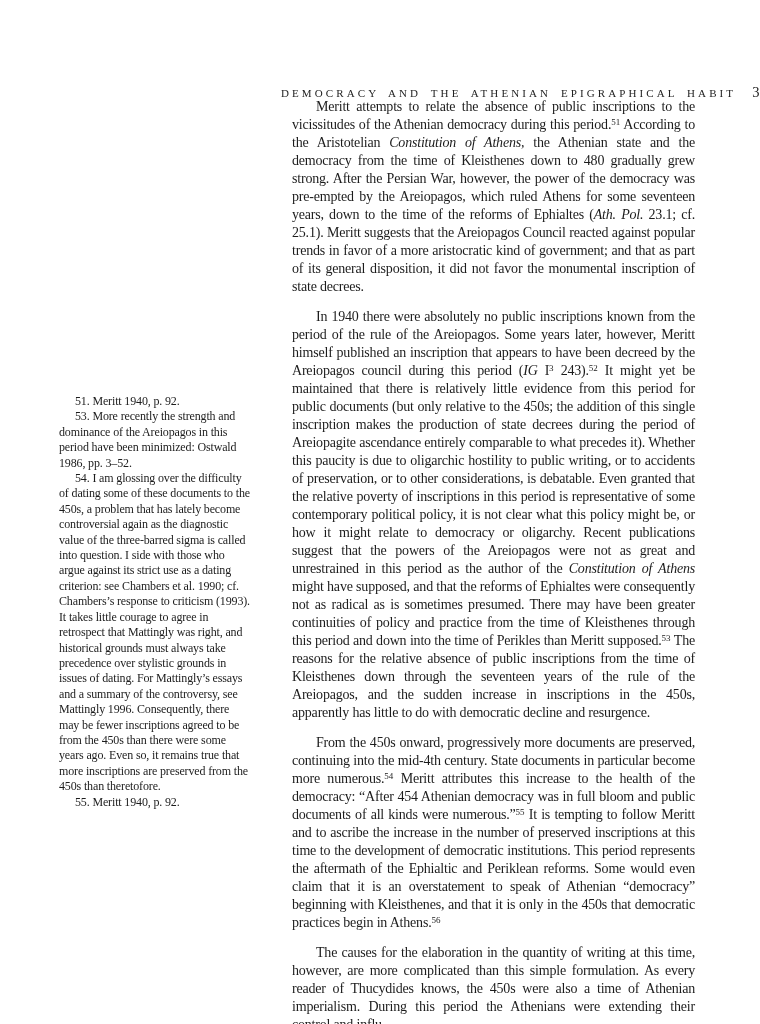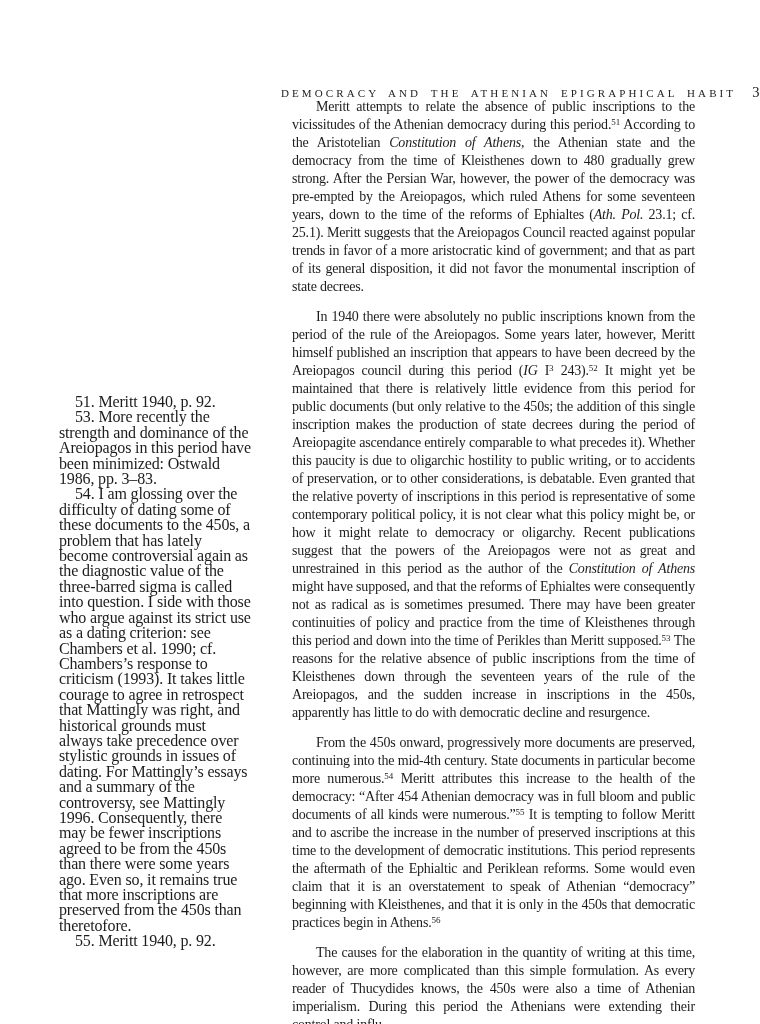--- a/index.html
+++ b/index.html
@@ -34,21 +34,21 @@
     font-size: 14.5px;
     margin-left: 16px;
     letter-spacing: 1px;
     color: #222222;
   }
   .footnote-column {
     position: absolute;
     left: 59px;
     top: 394px;
     width: 193px;
-    font-size: 16px;
+    font-size: 12px;
     line-height: 15.4px;
     letter-spacing: -0.15px;
     text-align: left;
   }
   .footnote-column p {
     margin: 0;
     text-indent: 16px;
   }
   .main-column {
     position: absolute;
@@ -79,21 +79,21 @@
 
 <div class="page">
 
   <div class="running-head">
     <span class="rh-title">DEMOCRACY AND THE ATHENIAN EPIGRAPHICAL HABIT</span>
     <span class="rh-page">399</span>
   </div>
 
   <div class="footnote-column">
     <p>51. Meritt 1940, p. 92.</p>
-    <p>53. More recently the strength and dominance of the Areiopagos in this period have been minimized: Ostwald 1986, pp. 3–83.</p>
+    <p>53. More recently the strength and dominance of the Areiopagos in this period have been minimized: Ostwald 1986, pp. 3–52.</p>
     <p>54. I am glossing over the difficulty of dating some of these documents to the 450s, a problem that has lately become controversial again as the diagnostic value of the three-barred sigma is called into question. I side with those who argue against its strict use as a dating criterion: see Chambers et al. 1990; cf. Chambers’s response to criticism (1993). It takes little courage to agree in retrospect that Mattingly was right, and historical grounds must always take precedence over stylistic grounds in issues of dating. For Mattingly’s essays and a summary of the controversy, see Mattingly 1996. Consequently, there may be fewer inscriptions agreed to be from the 450s than there were some years ago. Even so, it remains true that more inscriptions are preserved from the 450s than theretofore.</p>
     <p>55. Meritt 1940, p. 92.</p>
   </div>
 
   <div class="main-column">
     <p>Meritt attempts to relate the absence of public inscriptions to the vicissitudes of the Athenian democracy during this period.<sup>51</sup> According to the Aristotelian <i>Constitution of Athens,</i> the Athenian state and the democracy from the time of Kleisthenes down to 480 gradually grew strong. After the Persian War, however, the power of the democracy was pre-empted by the Areiopagos, which ruled Athens for some seventeen years, down to the time of the reforms of Ephialtes (<i>Ath. Pol.</i> 23.1; cf. 25.1). Meritt suggests that the Areiopagos Council reacted against popular trends in favor of a more aristocratic kind of government; and that as part of its general disposition, it did not favor the monumental inscription of state decrees.</p>
     <p>In 1940 there were absolutely no public inscriptions known from the period of the rule of the Areiopagos. Some years later, however, Meritt himself published an inscription that appears to have been decreed by the Areiopagos council during this period (<i>IG</i> I<sup>3</sup> 243).<sup>52</sup> It might yet be maintained that there is relatively little evidence from this period for public documents (but only relative to the 450s; the addition of this single inscription makes the production of state decrees during the period of Areiopagite ascendance entirely comparable to what precedes it). Whether this paucity is due to oligarchic hostility to public writing, or to accidents of preservation, or to other considerations, is debatable. Even granted that the relative poverty of inscriptions in this period is representative of some contemporary political policy, it is not clear what this policy might be, or how it might relate to democracy or oligarchy. Recent publications suggest that the powers of the Areiopagos were not as great and unrestrained in this period as the author of the <i>Constitution of Athens</i> might have supposed, and that the reforms of Ephialtes were consequently not as radical as is sometimes presumed. There may have been greater continuities of policy and practice from the time of Kleisthenes through this period and down into the time of Perikles than Meritt supposed.<sup>53</sup> The reasons for the relative absence of public inscriptions from the time of Kleisthenes down through the seventeen years of the rule of the Areiopagos, and the sudden increase in inscriptions in the 450s, apparently has little to do with democratic decline and resurgence.</p>
     <p>From the 450s onward, progressively more documents are preserved, continuing into the mid-4th century. State documents in particular become more numerous.<sup>54</sup> Meritt attributes this increase to the health of the democracy: “After 454 Athenian democracy was in full bloom and public documents of all kinds were numerous.”<sup>55</sup> It is tempting to follow Meritt and to ascribe the increase in the number of preserved inscriptions at this time to the development of democratic institutions. This period represents the aftermath of the Ephialtic and Periklean reforms. Some would even claim that it is an overstatement to speak of Athenian “democracy” beginning with Kleisthenes, and that it is only in the 450s that democratic practices begin in Athens.<sup>56</sup></p>
     <p>The causes for the elaboration in the quantity of writing at this time, however, are more complicated than this simple formulation. As every reader of Thucydides knows, the 450s were also a time of Athenian imperialism. During this period the Athenians were extending their control and influ-</p>
   </div>

